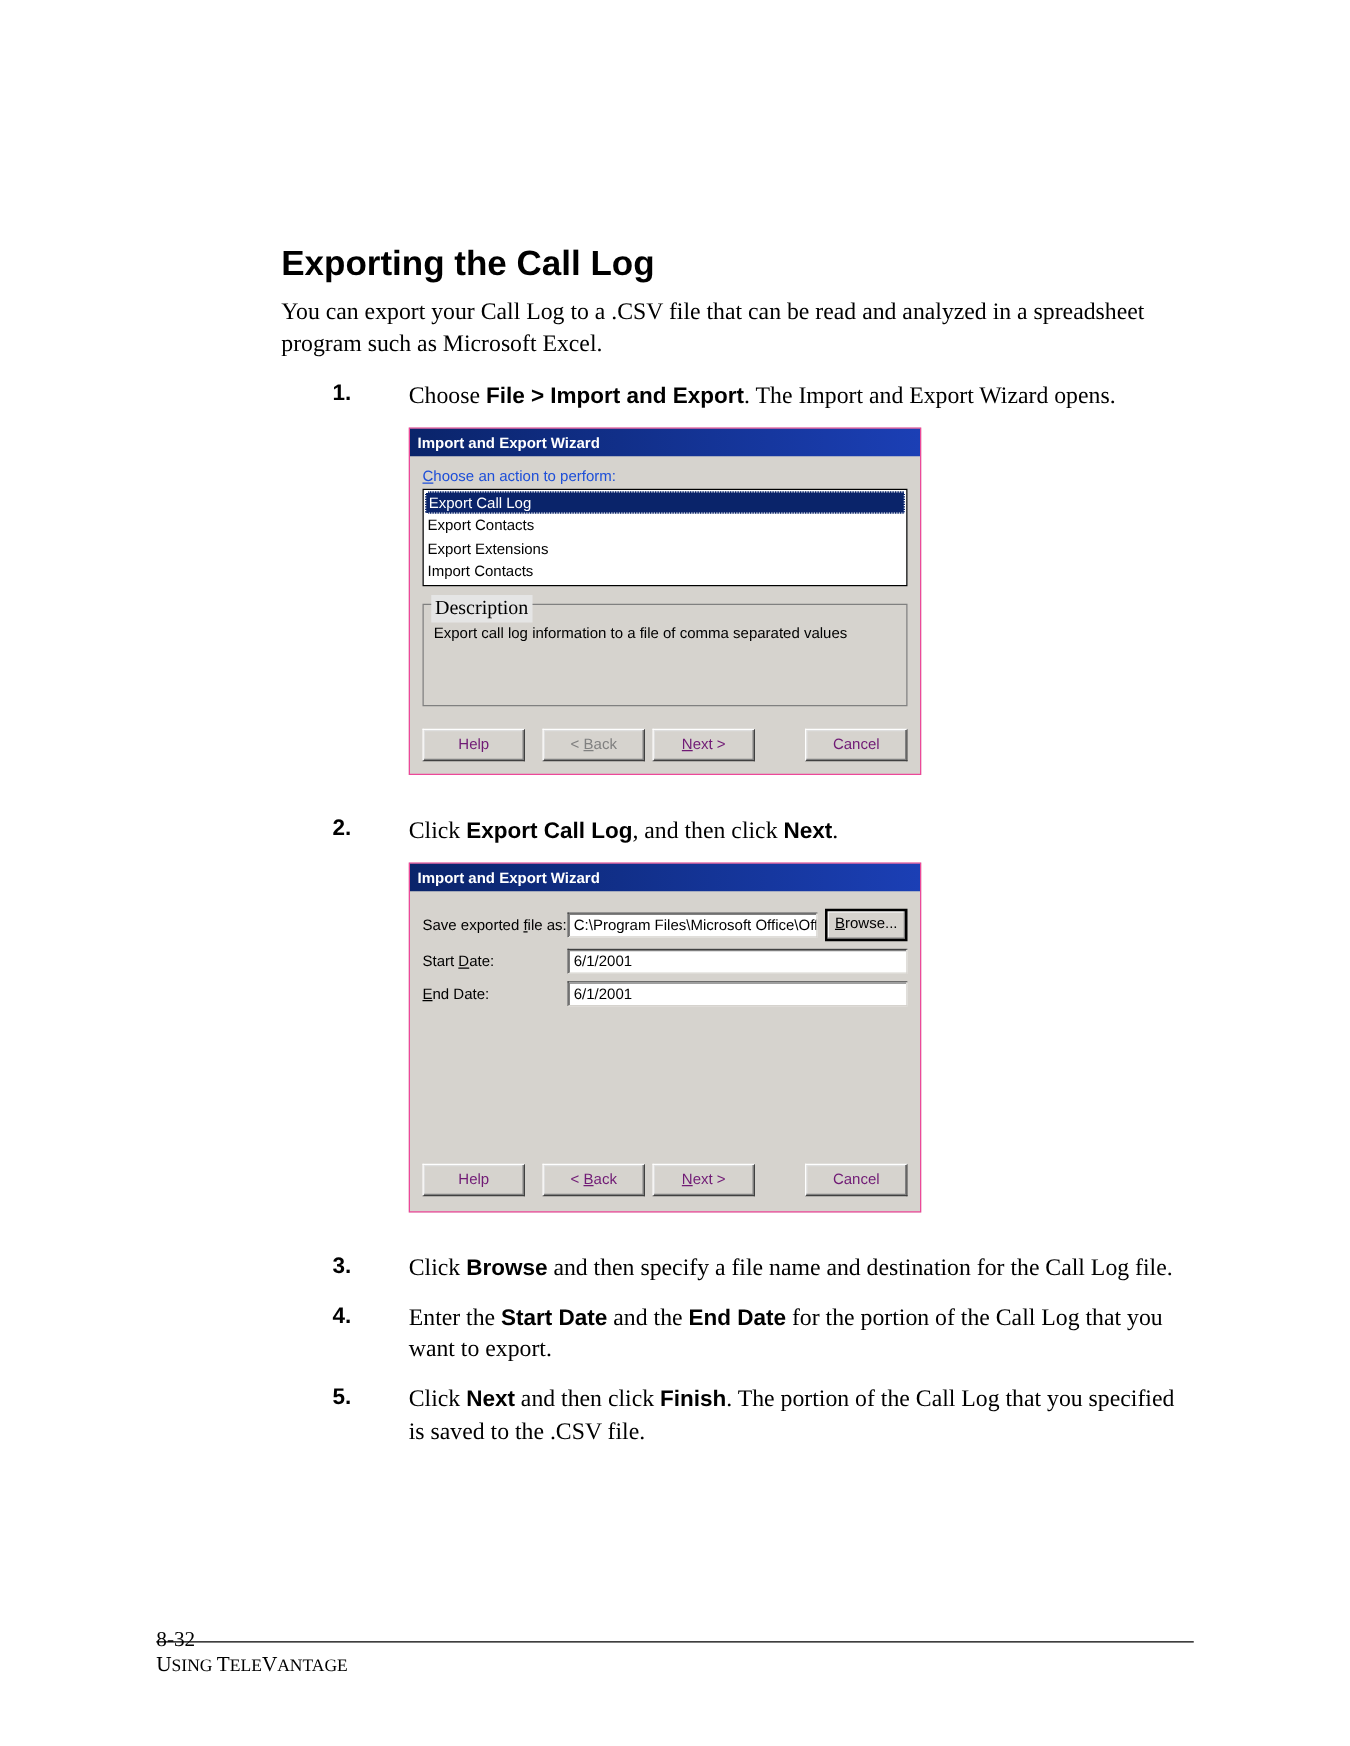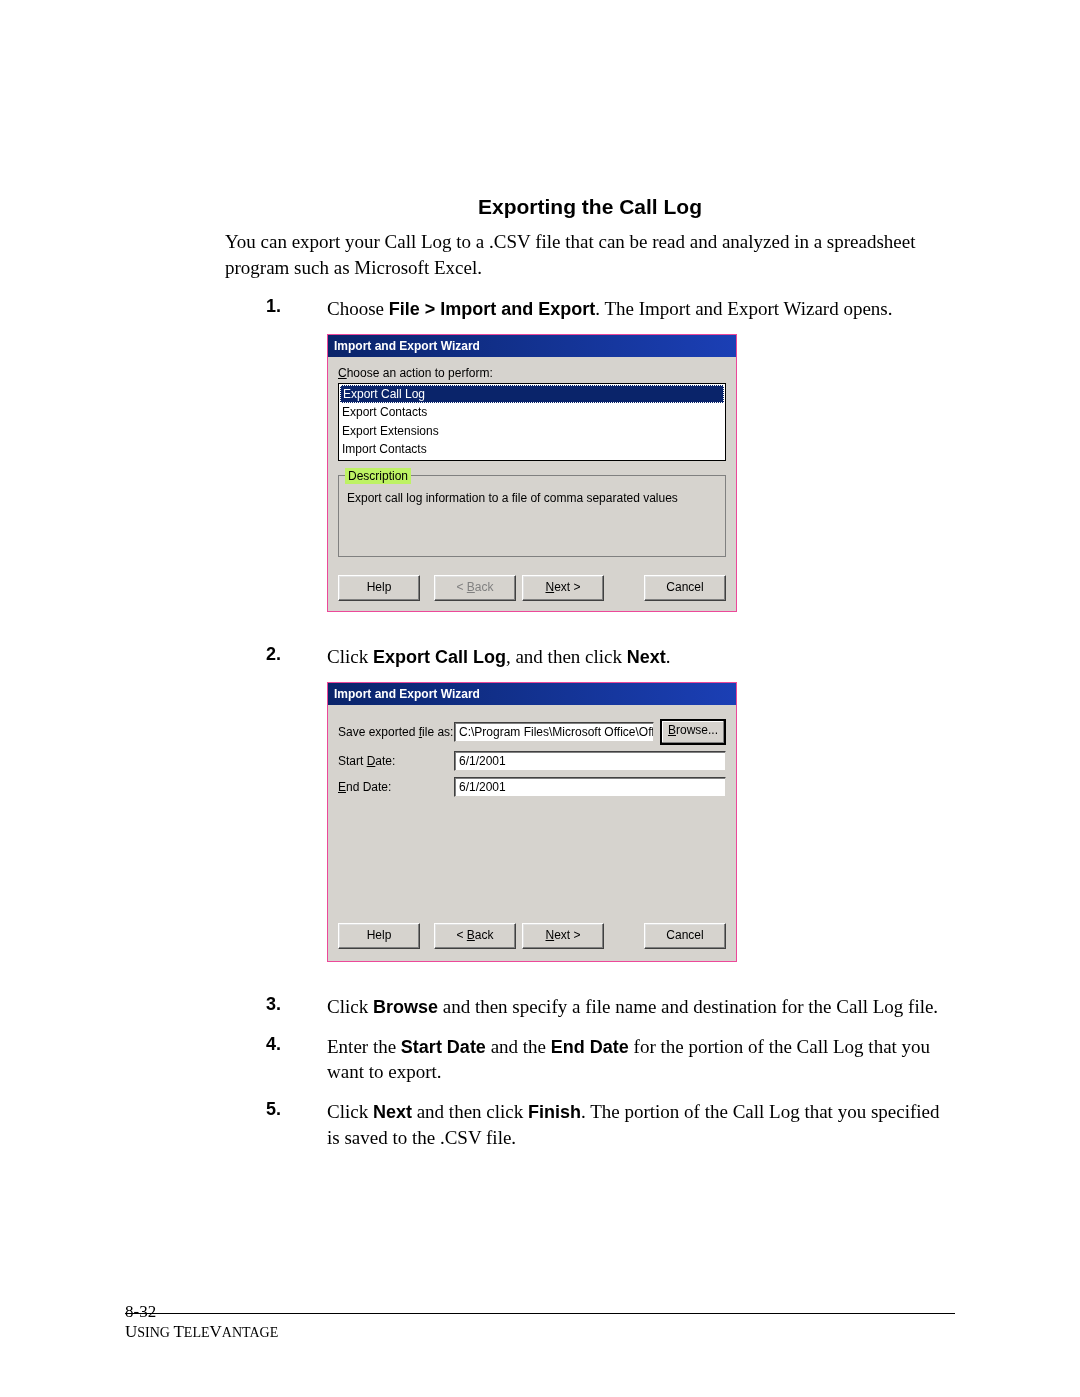--- a/index.html
+++ b/index.html
@@ -13,23 +13,22 @@
   .page {
     width: 1080px;
     height: 1397px;
     position: relative;
     box-sizing: border-box;
     padding: 195px 125px 0 225px;
   }
   .heading {
     font-family: Arial, Helvetica, sans-serif;
     font-weight: bold;
-    font-size: 21px;
+    font-size: 28px;
     margin: 0 0 10px 0;
-    text-align: center;
   }
   .body-text {
     font-size: 19px;
     line-height: 1.35;
     margin: 0 0 16px 0;
   }
   .step-list {
     margin: 0;
     padding: 0;
   }
@@ -70,21 +69,21 @@
     background: linear-gradient(to right, #0a246a 0%, #1b3fb5 100%);
     color: #fff;
     font-weight: bold;
     padding: 3px 6px;
     font-size: 12px;
   }
   .dlg-body {
     padding: 8px 10px 10px 10px;
   }
   .label {
-    color: #000000;
+    color: #1d4ed8;
     font-size: 12px;
   }
   .listbox {
     background: #fff;
     border: 1px solid #000;
     padding: 1px;
     font-size: 12px;
   }
   .listbox .item { padding: 1px 2px; }
   .listbox .sel {
@@ -100,23 +99,24 @@
     padding: 14px 8px 8px 8px;
     margin-top: 14px;
     font-size: 12px;
     height: 82px;
     box-sizing: border-box;
   }
   .fieldset .legend {
     position: absolute;
     top: -8px;
     left: 6px;
-    background: #bef264;
+    background: #e5e5e5;
     padding: 0 3px;
-    font-size: 12px;
+    font-size: 16px;
+    font-family: Liberation Serif, serif;
   }
   .btnrow {
     display: flex;
     justify-content: flex-start;
     align-items: center;
     gap: 0;
     margin-top: 10px;
   }
   .btn {
     width: 80px;
@@ -125,21 +125,21 @@
     text-align: center;
     background: #d6d3ce;
     border: 1px solid #404040;
     border-top-color: #fff;
     border-left-color: #fff;
     border-right-color: #404040;
     border-bottom-color: #404040;
     box-shadow: inset -1px -1px 0 #808080, inset 1px 1px 0 #dfdfdf;
     font-size: 12px;
     font-family: Tahoma, Arial, sans-serif;
-    color: #000000;
+    color: #701a75;
   }
   .btn.disabled { color: #808080; }
   .u { text-decoration: underline; }
 
   .form-row {
     display: flex;
     align-items: center;
     margin: 6px 0;
   }
   .form-row .lab {

